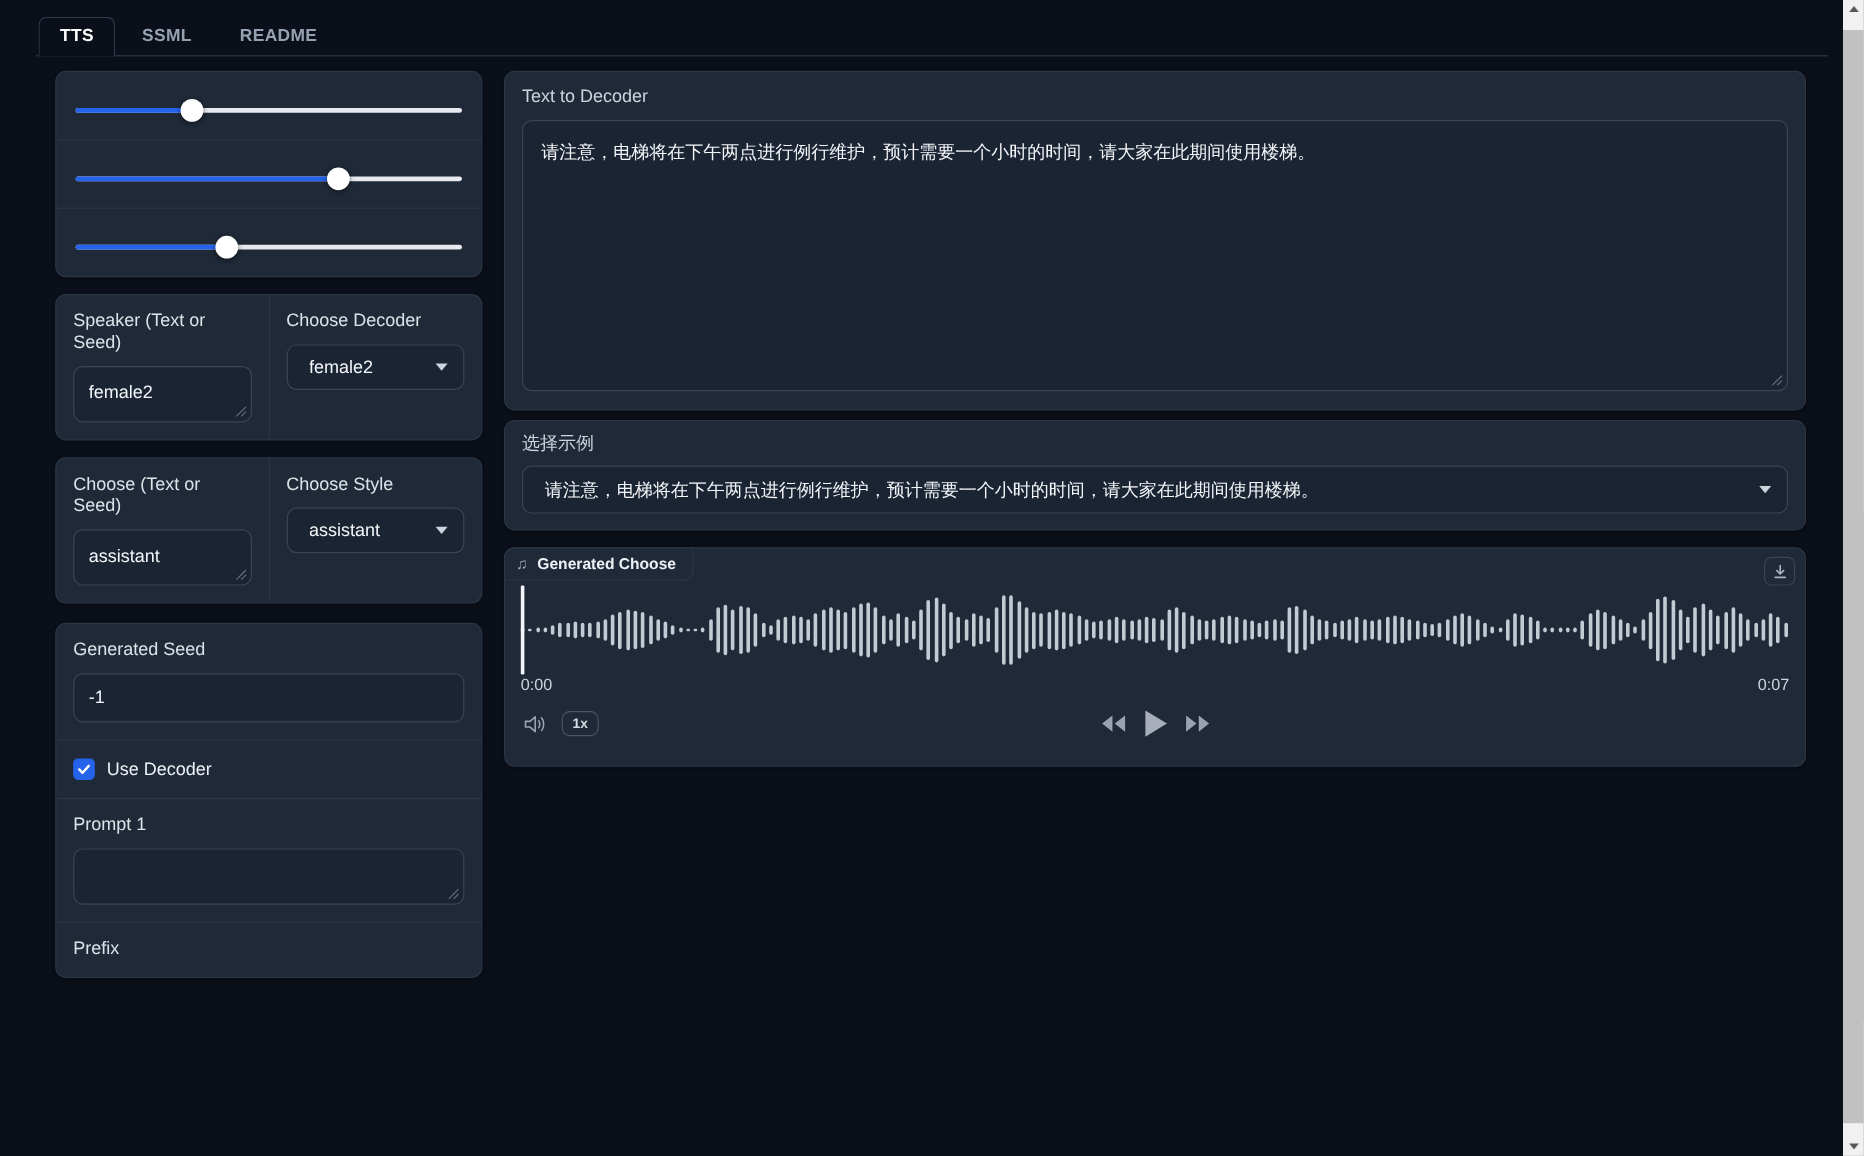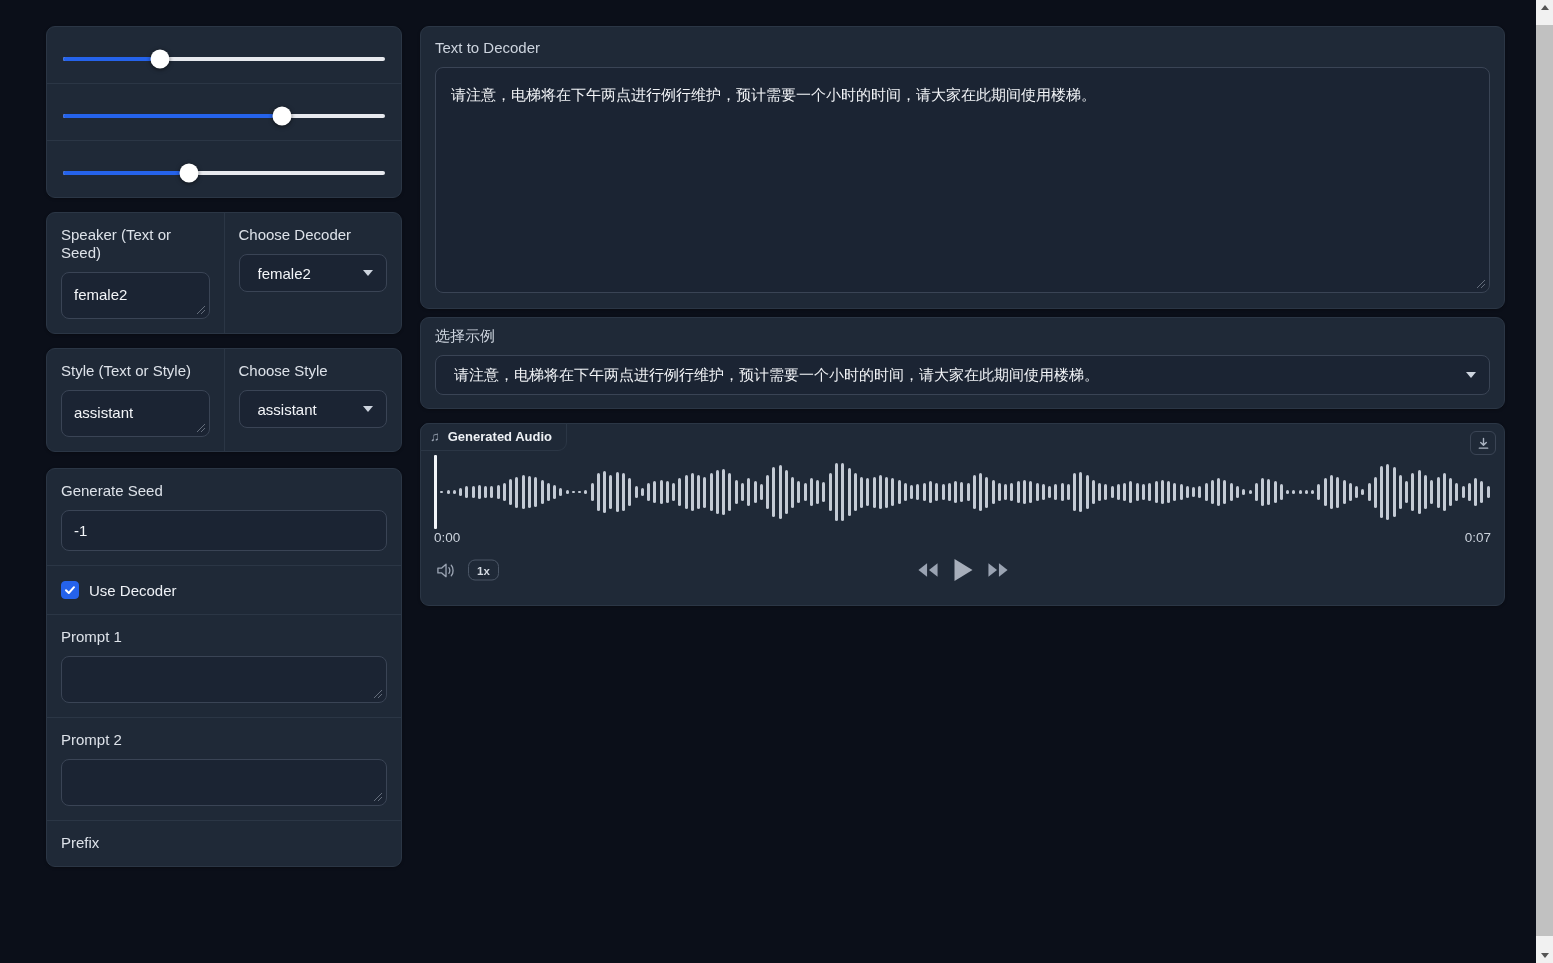--- a/index.html
+++ b/index.html
@@ -125,20 +125,25 @@
   .sb-thumb { position:absolute; top:25px; bottom:27px; left:0; right:0; background:#c1c1c1; }
   .sb-arrow { position:absolute; left:50%; transform:translateX(-50%); width:0; height:0; }
   .sb-up { top:5px; border-left:4px solid transparent; border-right:4px solid transparent; border-bottom:5px solid #555; }
   .sb-down { bottom:5px; border-left:4px solid transparent; border-right:4px solid transparent; border-top:5px solid #555; }
 </style>
 </head>
 <body>
 
 <div class="page">
 
+  <div class="tabbar">
+    <div class="tab selected">TTS</div>
+    <div class="tab">SSML</div>
+    <div class="tab">README</div>
+  </div>
 
   <div class="panel">
     <div class="row-main">
 
       <div class="col-left">
 
         <div class="card">
           <div class="slider-row">
             <div class="track">
               <div class="fill" style="width: 30%;"></div>
@@ -173,69 +178,60 @@
             <span class="lbl">Choose Decoder</span>
             <div class="dropdown">
               <span class="val">female2</span>
               <span class="caret"></span>
             </div>
           </div>
         </div>
 
         <div class="card split-card">
           <div class="half">
-            <span class="lbl">Style (Text or Style)</span>
+            <span class="lbl">Choose (Text or Seed)</span>
             <div class="ta-wrap">
               <textarea class="tbox" style="">assistant</textarea>
               <svg class="resize-handle" viewBox="0 0 10 10">
                   <path d="M9 1 L1 9 M9 5 L5 9" stroke="#7d8694" stroke-width="1" fill="none"></path>
                 </svg>
             </div>
           </div>
           <div class="half">
             <span class="lbl">Choose Style</span>
             <div class="dropdown">
               <span class="val">assistant</span>
               <span class="caret"></span>
             </div>
           </div>
         </div>
 
         <div class="card form-card">
           <div class="form-row">
-            <span class="lbl">Generate Seed</span>
+            <span class="lbl">Generated Seed</span>
             <input class="tbox seed" value="-1" style="">
           </div>
           <div class="check-row">
             <span class="checkbox checked">
               <svg width="12" height="12" viewBox="0 0 12 12">
                   <path d="M2 6.2 L4.8 9 L10 3.2" stroke="#ffffff" stroke-width="2" fill="none" stroke-linecap="round" stroke-linejoin="round"></path>
                 </svg>
             </span>
             <span class="check-label">Use Decoder</span>
           </div>
           <div class="form-row">
             <span class="lbl">Prompt 1</span>
             <div class="ta-wrap">
               <textarea class="tbox" style=""></textarea>
               <svg class="resize-handle" viewBox="0 0 10 10">
                   <path d="M9 1 L1 9 M9 5 L5 9" stroke="#7d8694" stroke-width="1" fill="none"></path>
                 </svg>
             </div>
           </div>
           <div class="form-row">
-            <span class="lbl">Prompt 2</span>
-            <div class="ta-wrap">
-              <textarea class="tbox" style=""></textarea>
-              <svg class="resize-handle" viewBox="0 0 10 10">
-                  <path d="M9 1 L1 9 M9 5 L5 9" stroke="#7d8694" stroke-width="1" fill="none"></path>
-                </svg>
-            </div>
-          </div>
-          <div class="form-row">
             <span class="lbl">Prefix</span>
             
           </div>
         </div>
       </div>
 
       <div class="col-right">
 
         <div class="card tts-card">
           <span class="section-label">Text to Decoder</span>
@@ -252,21 +248,21 @@
           <div class="dropdown wide">
             <span class="val">请注意，电梯将在下午两点进行例行维护，预计需要一个小时的时间，请大家在此期间使用楼梯。</span>
             <span class="caret"></span>
           </div>
         </div>
 
 
         <div class="card audio-card">
           <div class="audio-tab">
             <span class="note-glyph">♫</span>
-            <span class="audio-title">Generated Audio</span>
+            <span class="audio-title">Generated Choose</span>
           </div>
           <button class="dl-btn">
             <svg width="13" height="13" viewBox="0 0 14 14">
                 <path d="M7 1.5 V8.5 M4 6 L7 9 L10 6 M2.5 12 H11.5" stroke="#aab3c0" stroke-width="1.5" fill="none" stroke-linecap="round" stroke-linejoin="round"></path>
               </svg>
           </button>
 
           <div class="waveform">
             <div class="cursor"></div>
           <div class="bar" style="height: 5%;"></div>

